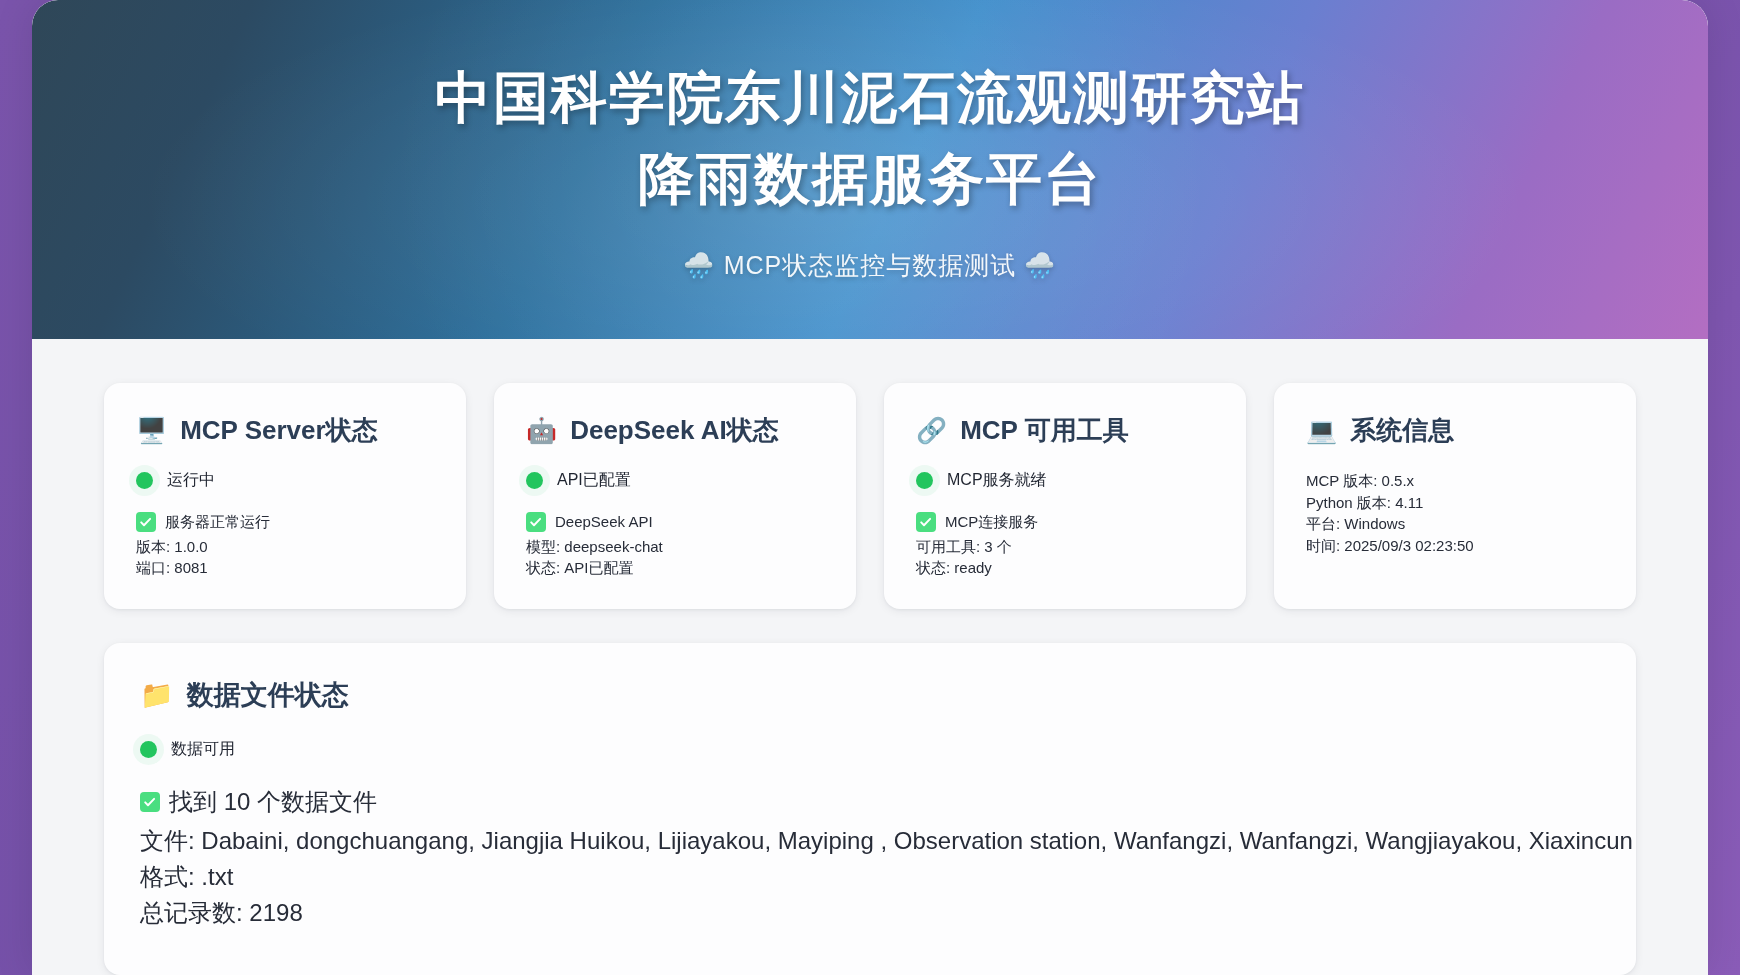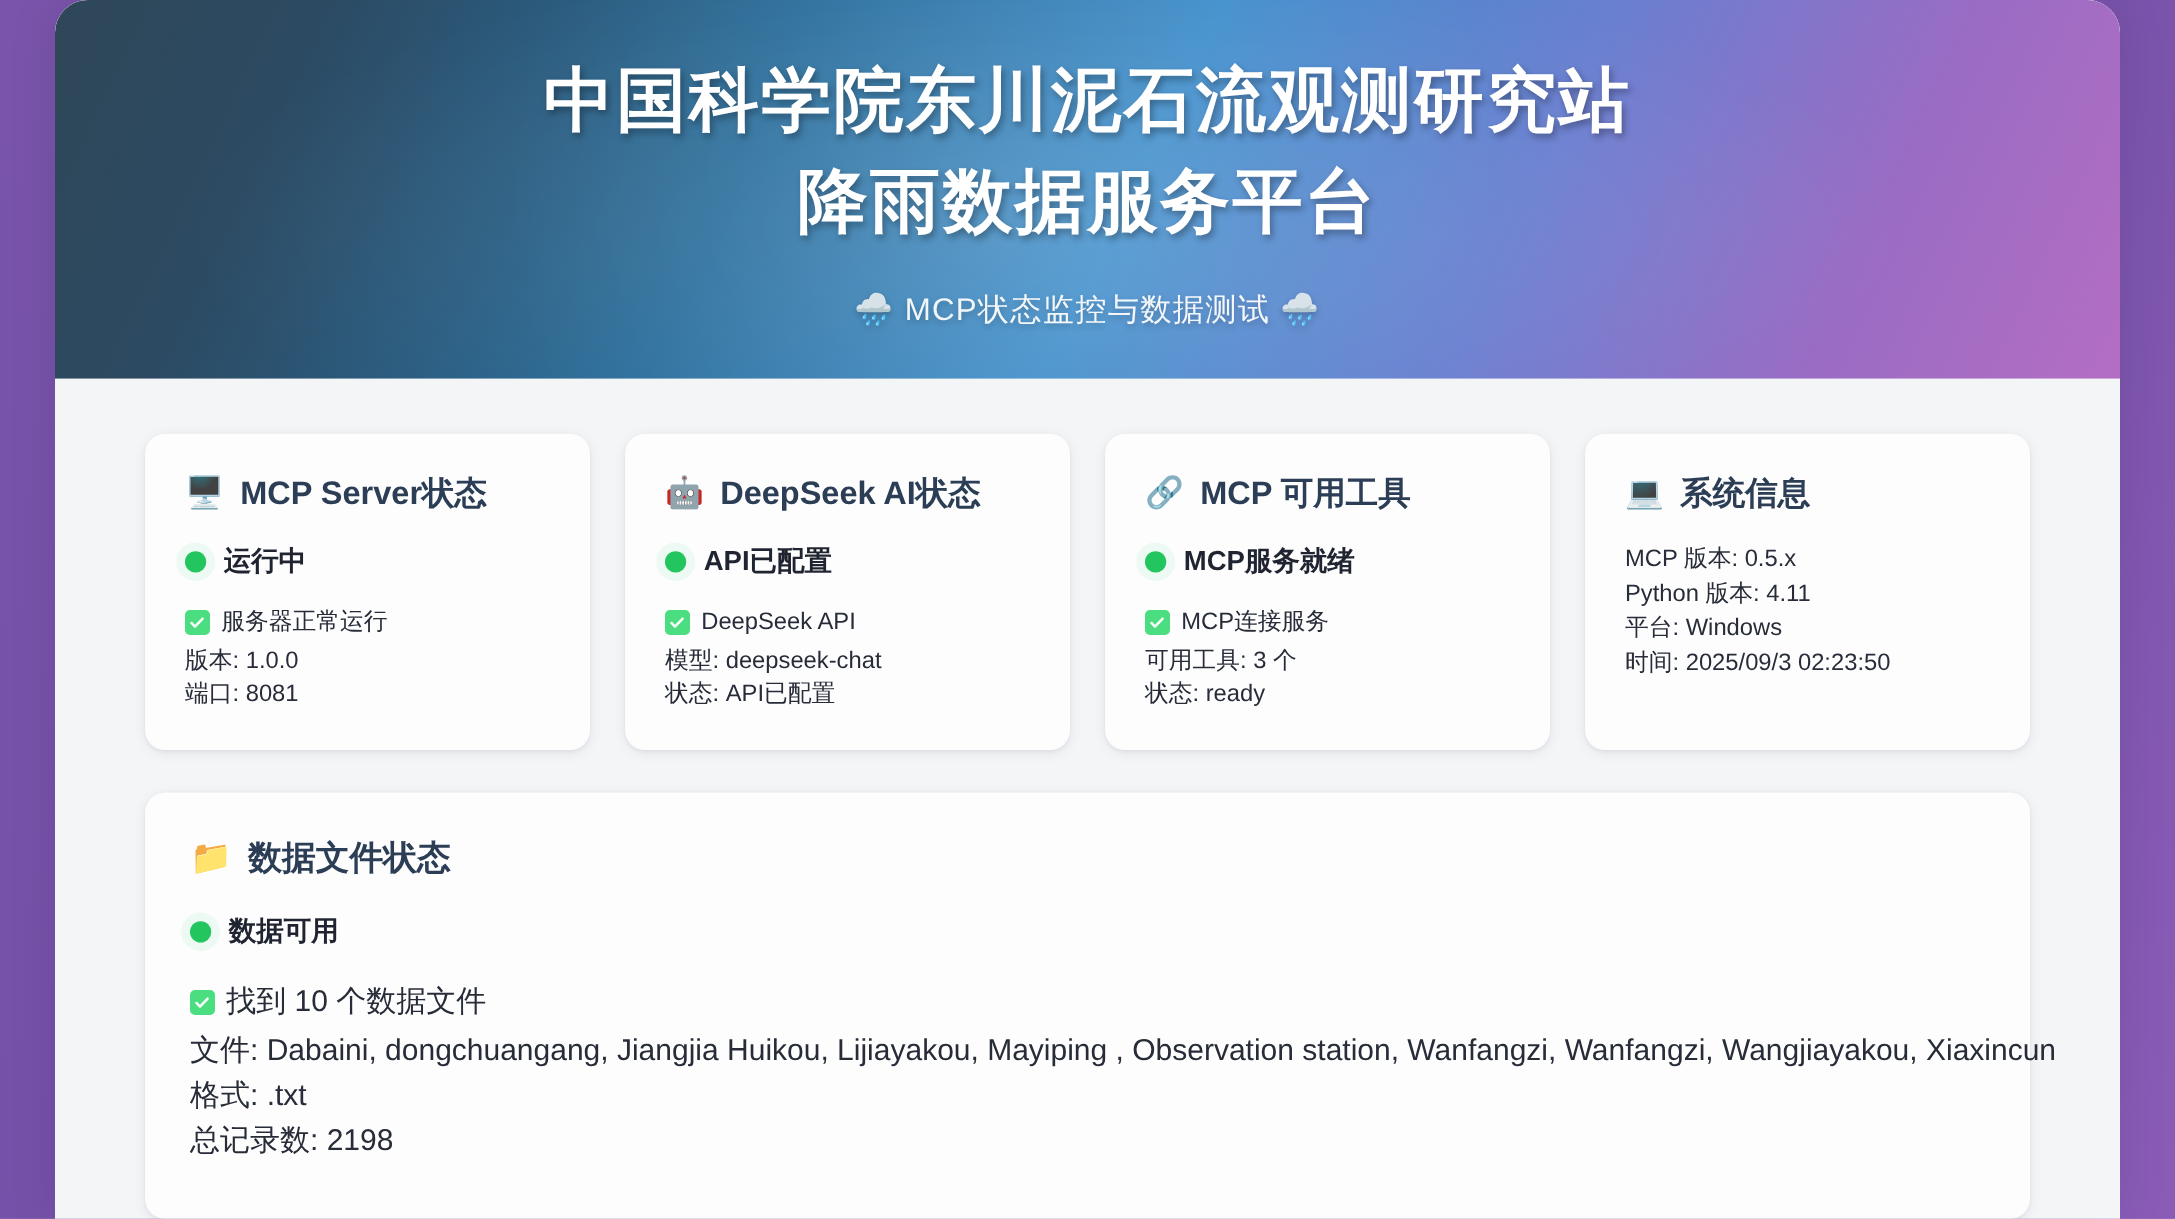--- a/index.html
+++ b/index.html
@@ -14,21 +14,21 @@
     font-family: "Liberation Sans", "DejaVu Sans", sans-serif;
     background: #7450a8;
     padding: 0;
   }
 
   
   .page-frame {
     width: 1740px;
     height: 975px;
     background: linear-gradient(135deg, #7a54ab 0%, #7450a8 50%, #8a5cb8 100%);
-    padding: 0 44px;
+    padding: 0 32px;
     display: flex;
     flex-direction: column;
   }
 
   .app-shell {
     flex: 1;
     background: #f5f6f8;
     border-radius: 26px 26px 0 0;
     overflow: hidden;
     display: flex;
@@ -133,27 +133,26 @@
   .dot {
     width: 17px;
     height: 17px;
     border-radius: 50%;
     background: #22c55e;
     flex: none;
     box-shadow: 0 0 0 7px rgba(34,197,94,0.07);
   }
 
   .status-text {
-    font-size: 22px;
+    font-size: 16px;
     color: #1f2430;
-    font-weight: bold;
   }
 
   .detail-block {
-    font-size: 19px;
+    font-size: 15px;
     line-height: 1.45;
     color: #272c38;
   }
 
   .detail-head {
     display: flex;
     align-items: center;
     gap: 9px;
     margin-bottom: 3px;
   }

